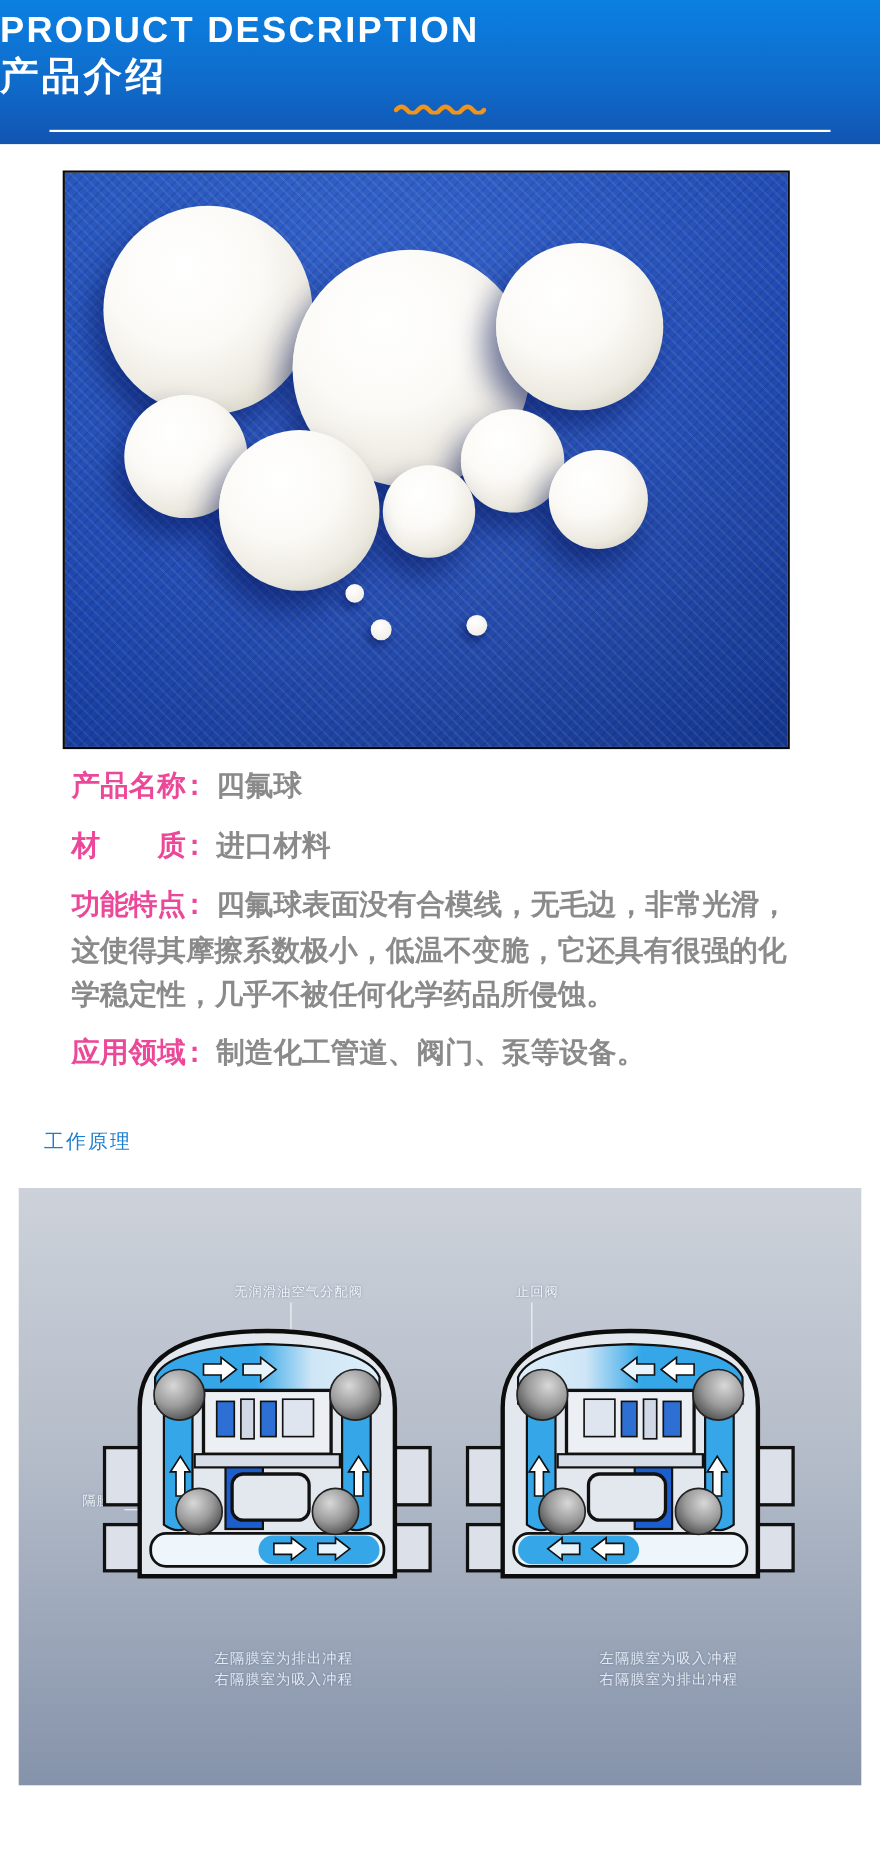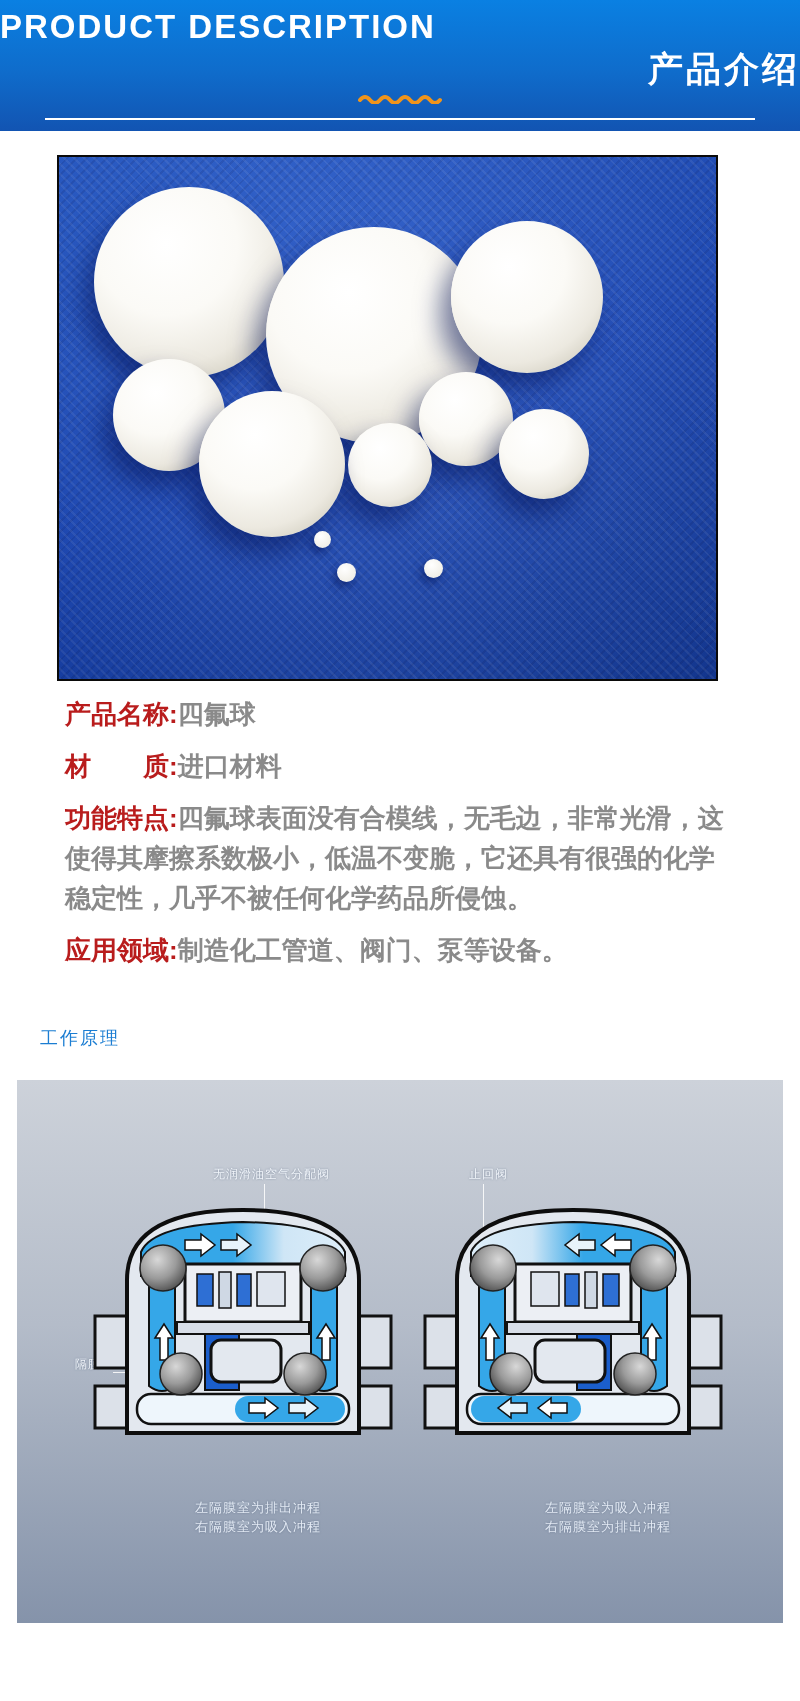--- a/index.html
+++ b/index.html
@@ -11,21 +11,21 @@
   
   .banner{
     position:absolute;top:0;left:0;width:800px;height:131px;
     background:linear-gradient(180deg,#0a80e2 0%,#0f6ccb 55%,#1254b2 100%);
   }
   .banner-title-en{
     position:absolute;top:8px;left:0;width:100%;
     color:#ffffff;font-size:33px;font-weight:700;letter-spacing:2px;
   }
   .banner-title-cn{
-    position:absolute;top:46px;left:0;width:100%;text-align:right;
+    position:absolute;top:46px;left:0;width:100%;text-align:left;
     color:#ffffff;font-size:35px;font-weight:700;letter-spacing:3px;
   }
   .banner-wave{position:absolute;top:92px;left:358px;width:84px;height:12px;}
   .banner-line{
     position:absolute;top:118px;left:45px;width:710px;height:2px;background:#ffffff;
   }
   
   .photo{
     position:absolute;top:155px;left:57px;width:657px;height:522px;
     border:2px solid #0a0a0a;box-sizing:content-box;overflow:hidden;
@@ -40,21 +40,21 @@
     background:radial-gradient(circle at 38% 30%, #ffffff 0%, #fbfaf6 40%, #ece9e0 68%, #cdc9ba 90%, #b7b2a3 100%);
     box-shadow:-10px 16px 26px rgba(4,18,85,0.55);
   }
   .ball.tiny{
     background:radial-gradient(circle at 40% 32%, #ffffff 0%, #f1efe8 70%, #d4d0c2 100%);
     box-shadow:-3px 5px 8px rgba(4,18,85,0.55);
   }
   
   .specs{position:absolute;top:694px;left:65px;width:672px;}
   .spec{margin:0 0 12px 0;font-size:26px;line-height:40px;font-weight:700;}
-  .spec-label{color:#b91c1c;}
+  .spec-label{color:#ec4899;margin-right:12px;font-family:Liberation Mono, monospace;}
   .spec-value{color:#8a8a8a;}
   
   .principle-title{
     position:absolute;top:1026px;left:40px;
     color:#1b7dd2;font-size:18px;font-weight:500;letter-spacing:2px;
   }
   .diagram{
     position:absolute;top:1080px;left:17px;width:766px;height:543px;
     background:linear-gradient(180deg,#cdd2da 0%,#b4bcc9 45%,#8593aa 100%);
     overflow:hidden;

